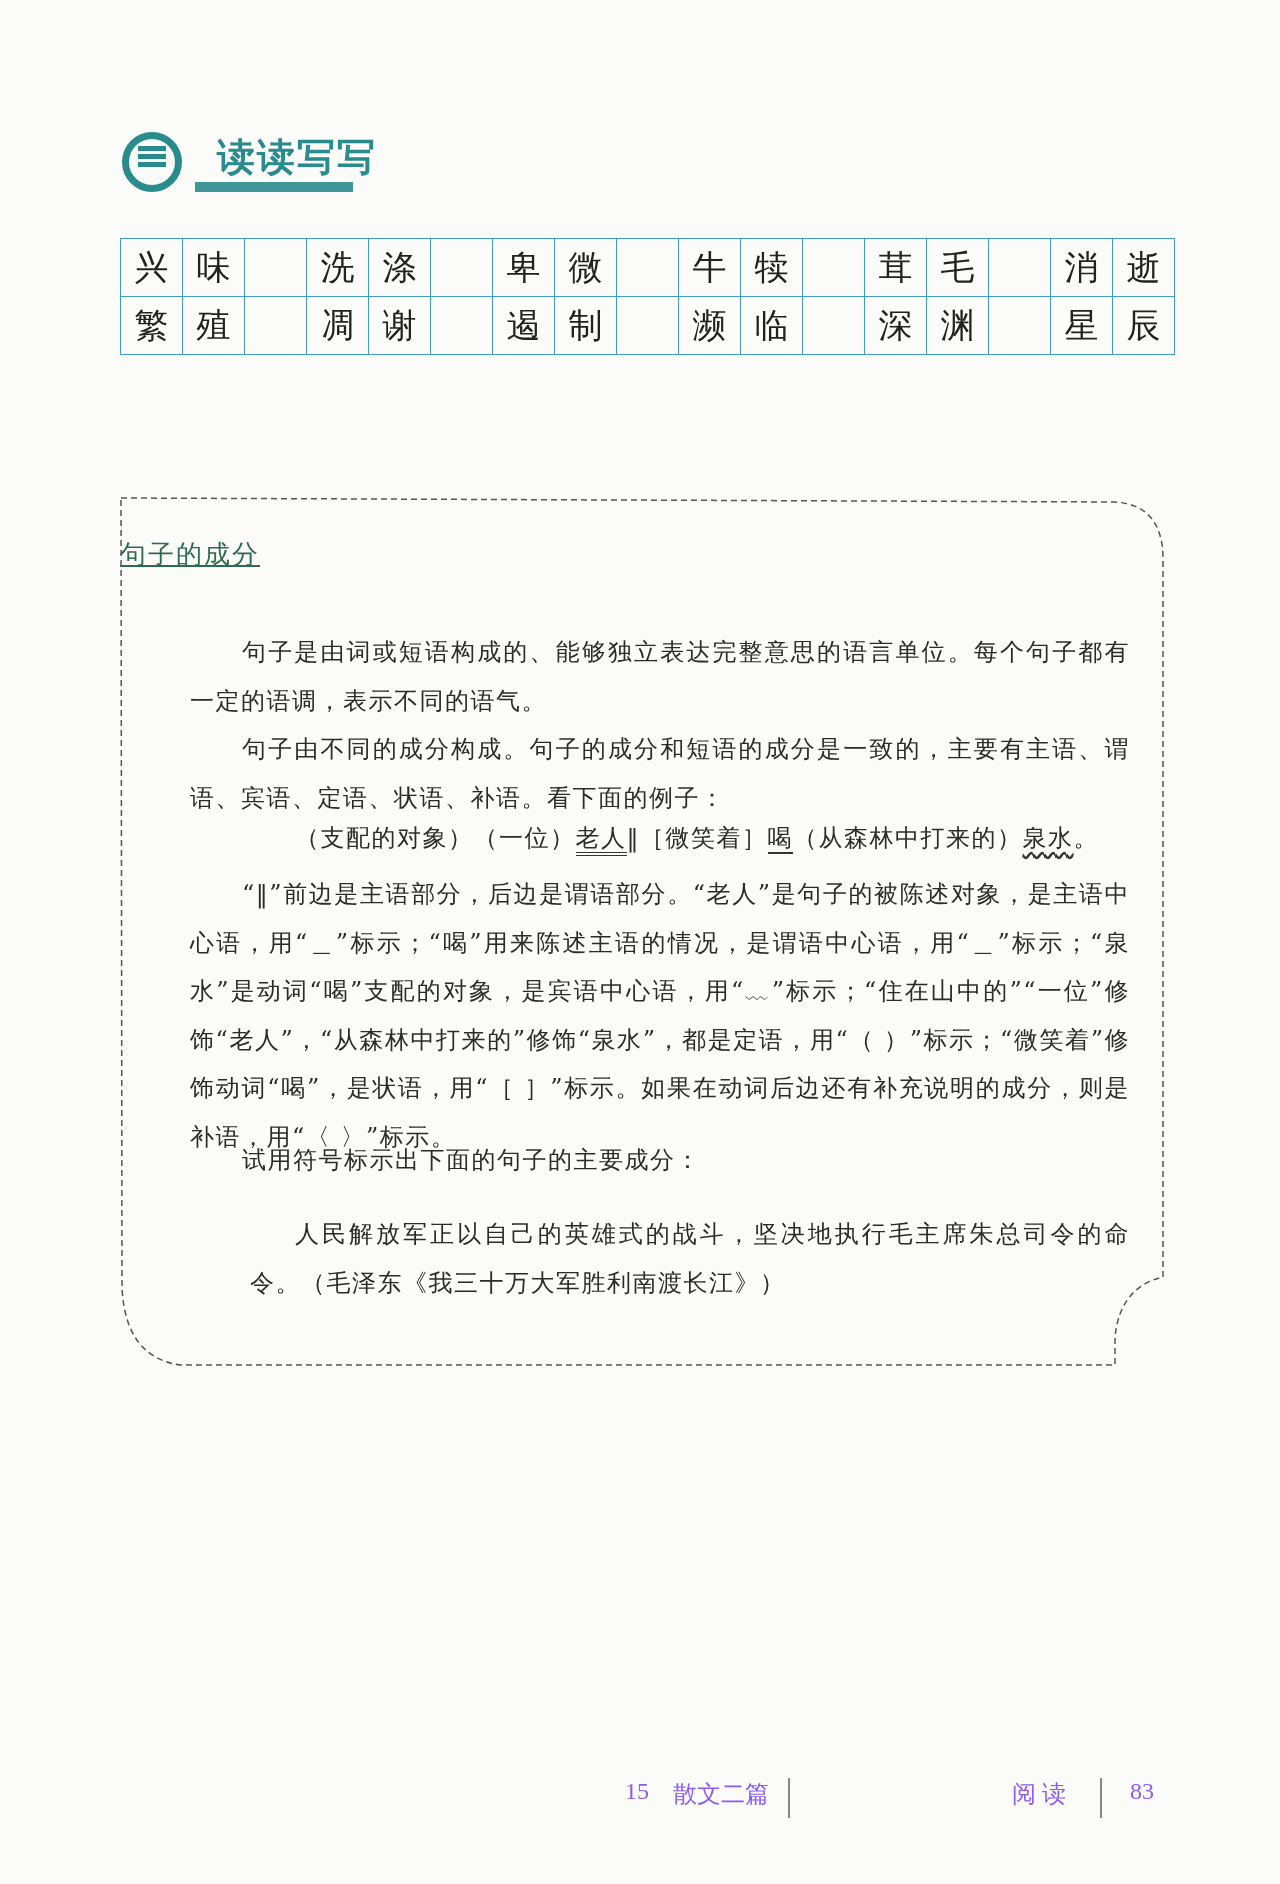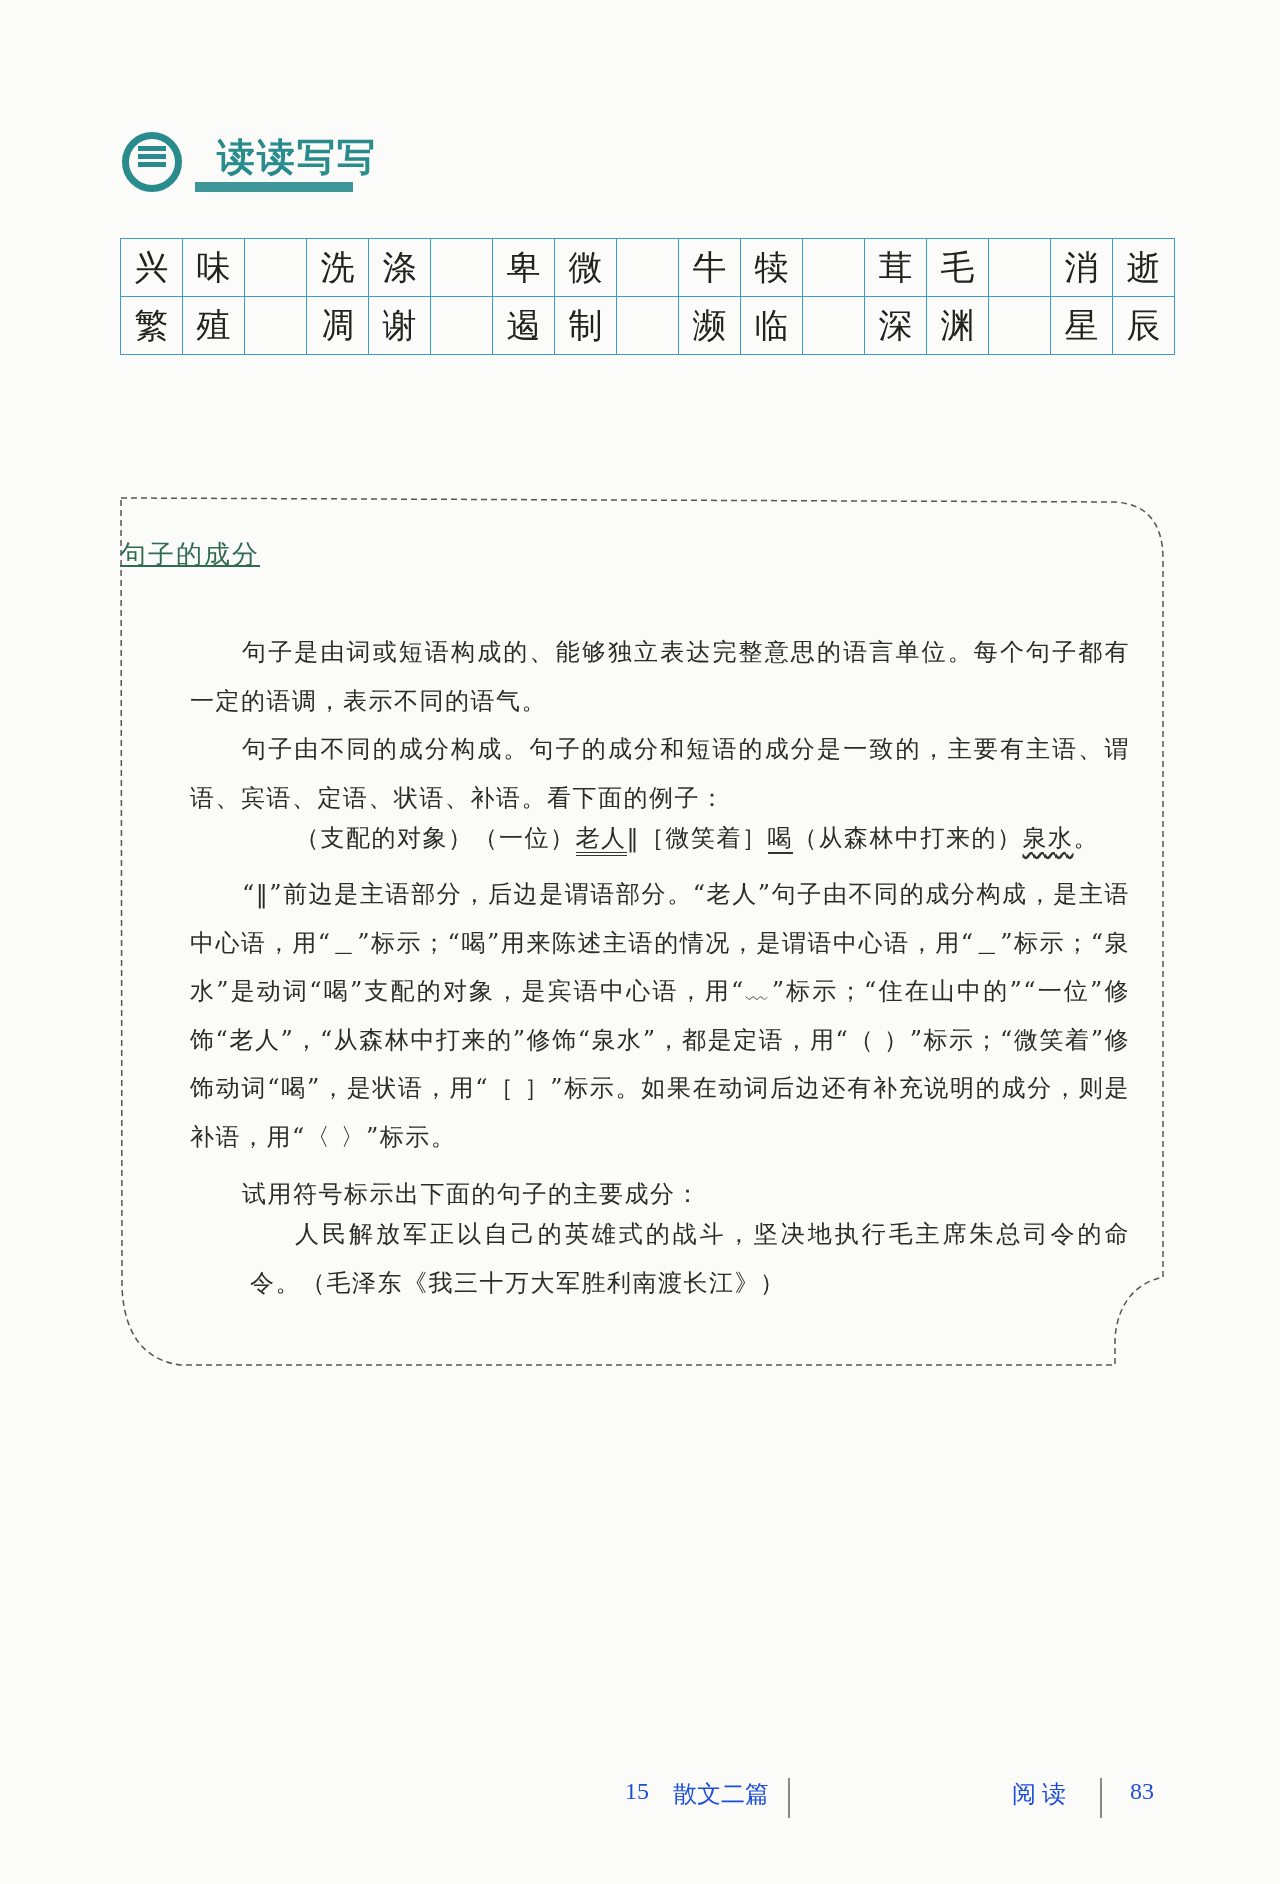--- a/index.html
+++ b/index.html
@@ -39,21 +39,21 @@
   .para {
     position: absolute; left: 70px; width: 940px; font-size: 24px; line-height: 48.5px;
     letter-spacing: 1.5px; text-align: justify;
   }
   .indent { text-indent: 52px; }
   .example { position: absolute; left: 175px; font-size: 24px; letter-spacing: 1.5px; }
   .u2 { border-bottom: 4px double #333; margin-top: 24px; }
   .u1 { border-bottom: 2px solid #333; }
   .uw { text-decoration: underline wavy #333; text-underline-offset: 6px; }
 
-  .footer { position: absolute; top: 1778px; font-size: 24px; color: #1d4ed8; font-family: "Liberation Serif", serif; }
+  .footer { position: absolute; top: 1778px; font-size: 24px; color: #8b5cf6; font-family: "Liberation Serif", serif; }
 </style>
 </head>
 <body>
 
 <div class="heading">
   <div class="circle">
     <div class="bar" style="top:7px"></div>
     <div class="bar" style="top:15px"></div>
     <div class="bar" style="top:23px"></div>
   </div>
@@ -110,22 +110,22 @@
   </svg>
   <div class="box-title">句子的成分</div>
 
   <div class="para indent" style="top:131px">句子是由词或短语构成的、能够独立表达完整意思的语言单位。每个句子都有一定的语调，表示不同的语气。</div>
   <div class="para indent" style="top:228px">句子由不同的成分构成。句子的成分和短语的成分是一致的，主要有主语、谓语、宾语、定语、状语、补语。看下面的例子：</div>
 
   <div class="example" style="top:325px">
     <span>（支配的对象）（一位）</span><span class="u2">老人</span><span>‖［微笑着］</span><span class="u1">喝</span><span>（从森林中打来的）</span><span class="uw">泉水</span><span>。</span>
   </div>
 
-  <div class="para indent" style="top:373px">“‖”前边是主语部分，后边是谓语部分。“老人”句子由不同的成分构成，是主语中心语，用“＿”标示；“喝”用来陈述主语的情况，是谓语中心语，用“＿”标示；“泉水”是动词“喝”支配的对象，是宾语中心语，用“﹏”标示；“住在山中的”“一位”修饰“老人”，“从森林中打来的”修饰“泉水”，都是定语，用“（ ）”标示；“微笑着”修饰动词“喝”，是状语，用“［ ］”标示。如果在动词后边还有补充说明的成分，则是补语，用“〈 〉”标示。</div>
-  <div class="para indent" style="top:673px">试用符号标示出下面的句子的主要成分：</div>
+  <div class="para indent" style="top:373px">“‖”前边是主语部分，后边是谓语部分。“老人”是句子的被陈述对象，是主语中心语，用“＿”标示；“喝”用来陈述主语的情况，是谓语中心语，用“＿”标示；“泉水”是动词“喝”支配的对象，是宾语中心语，用“﹏”标示；“住在山中的”“一位”修饰“老人”，“从森林中打来的”修饰“泉水”，都是定语，用“（ ）”标示；“微笑着”修饰动词“喝”，是状语，用“［ ］”标示。如果在动词后边还有补充说明的成分，则是补语，用“〈 〉”标示。</div>
+  <div class="para indent" style="top:639px">试用符号标示出下面的句子的主要成分：</div>
   <div class="para" style="top:713px; left:130px; width:880px; text-indent:45px;">人民解放军正以自己的英雄式的战斗，坚决地执行毛主席朱总司令的命令。（毛泽东《我三十万大军胜利南渡长江》）</div>
 </div>
 
 <div class="footer" style="left:625px">15</div>
 <div class="footer" style="left:673px">散文二篇</div>
 <div class="footer" style="left:788px; width:2px; height:40px; background:#888"></div>
 <div class="footer" style="left:1012px">阅 读</div>
 <div class="footer" style="left:1100px; width:2px; height:40px; background:#888"></div>
 <div class="footer" style="left:1130px">83</div>
 

